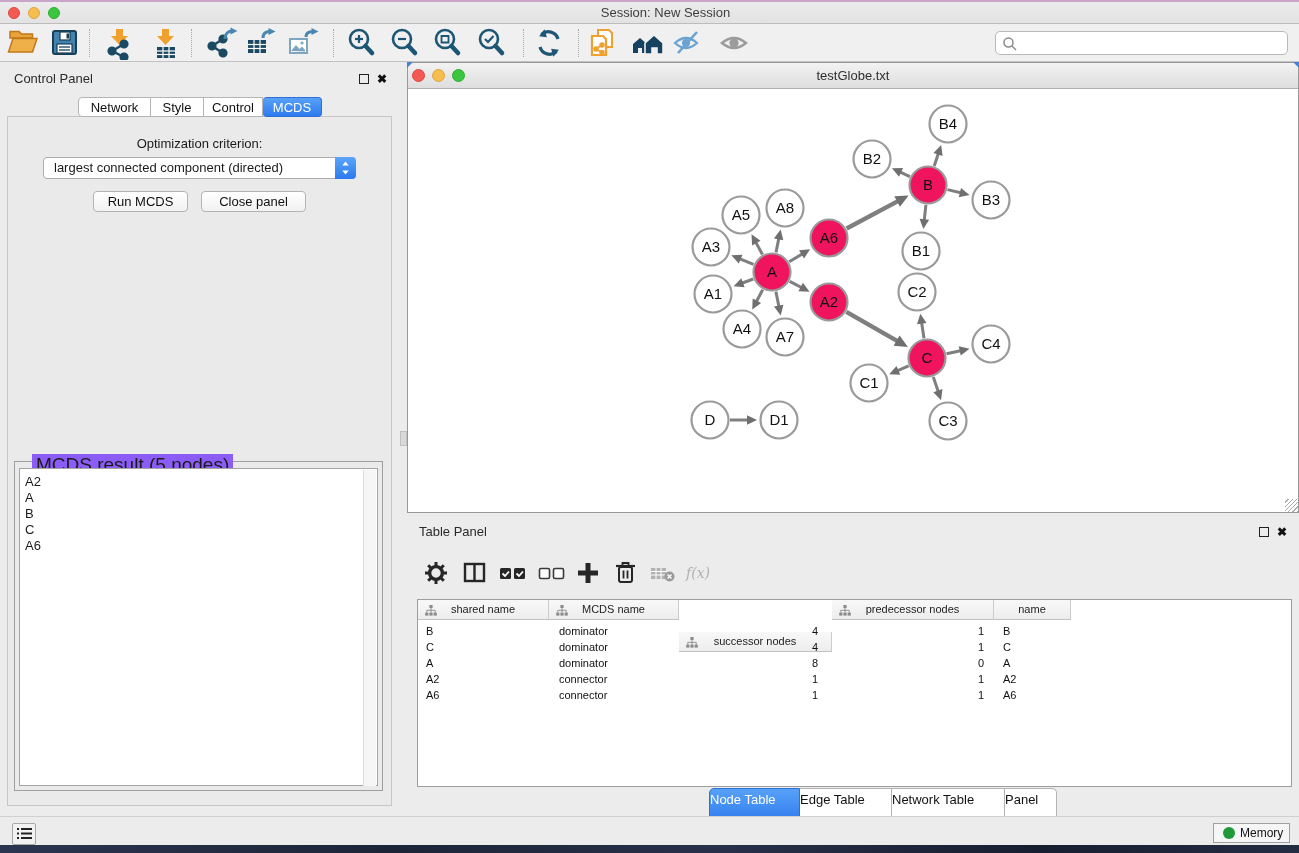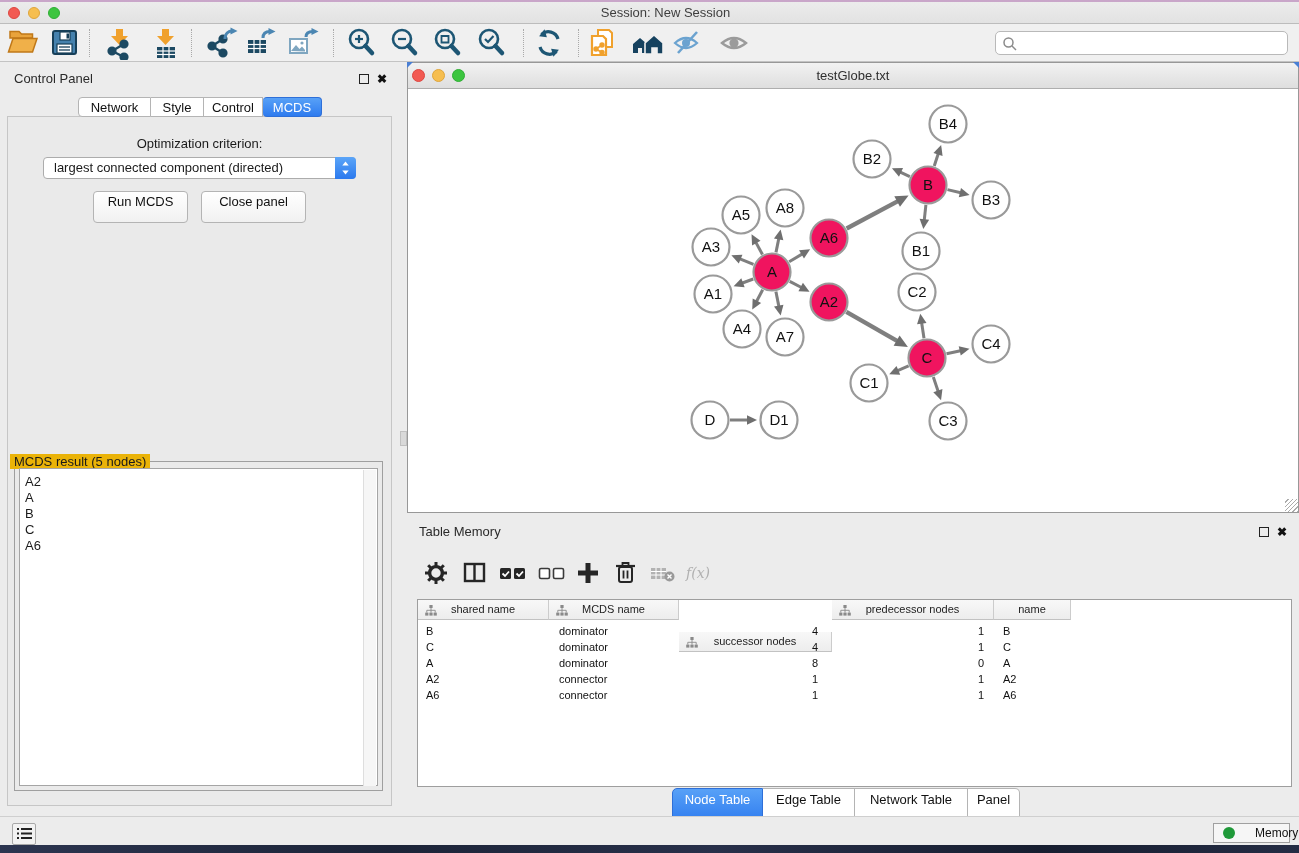--- a/index.html
+++ b/index.html
@@ -24,25 +24,25 @@
   #cp-float { left:359px; top:74px; }
   #cp-close { left:377px; top:72px; }
   #cp-pane { left:7px; top:116px; width:385px; height:690px; background:#eaeaea; border:1px solid #c6c6c6; }
   .seg { position:absolute; top:97px; height:20px; line-height:20px; text-align:center; font-size:13px; background:#fff; border:1px solid #b4b4b4; border-left:none; color:#111; }
   .seg.first { border-left:1px solid #b4b4b4; border-radius:4px 0 0 4px; }
   .seg.last { border-radius:0 4px 4px 0; }
   .seg.sel { background:linear-gradient(#58a1f7,#2e7bef); color:#fff; border-color:#2e6fd8; border-radius:4px; }
   #opt-label { left:0; top:136px; width:399px; text-align:center; font-size:13px; }
   #opt-select { left:43px; top:157px; width:313px; height:22px; background:#fff; border:1px solid #acacac; border-radius:4px; font-size:13px; line-height:20px; padding-left:10px; }
   #opt-stepper { position:absolute; right:-1px; top:-1px; width:21px; height:22px; border-radius:0 4px 4px 0; background:linear-gradient(#5ba5f8,#2b79ee); }
-  .btn { position:absolute; top:191px; height:32px; background:linear-gradient(#ffffff,#f1f1f1); border:1px solid #b4b4b4; border-radius:4px; font-size:13px; text-align:center; line-height:19px; color:#111; }
+  .btn { position:absolute; top:191px; height:21px; background:linear-gradient(#ffffff,#f1f1f1); border:1px solid #b4b4b4; border-radius:4px; font-size:13px; text-align:center; line-height:19px; color:#111; }
   #btn-run { left:93px; width:95px; }
   #btn-close { left:201px; width:105px; }
   #result-group { left:14px; top:461px; width:369px; height:330px; border:1px solid #9f9f9f; }
-  #result-title { left:10px; top:454px; background:#eab308; padding:0 4px; font-size:13px; }
+  #result-title { left:32px; top:454px; background:#8b5cf6; padding:0 4px; font-size:19px; }
   #result-list { left:19px; top:468px; width:359px; height:318px; background:#fff; border:1px solid #a5a5a5; font-size:13px; }
   #result-items { padding-top:5px; }
   #result-scroll { position:absolute; right:1px; top:1px; width:13px; height:316px; background:#f6f6f6; border-left:1px solid #dedede; }
   .result-item { padding-left:5px; height:16px; line-height:16px; }
   #split-handle { left:400px; top:431px; width:7px; height:15px; background:#d9d9d9; border:1px solid #c0c0c0; }
   #net-win { left:407px; top:62px; width:892px; height:451px; border:1px solid #989898; background:#fff; }
   #net-titlebar { position:absolute; left:0; top:0; width:100%; height:26px; background:linear-gradient(#f2f2f2,#dedede); border-bottom:1px solid #aeaeae; }
   #net-titlebar .t-red { left:4px; top:6px; width:13px; height:13px; background:#f25a52; border:1px solid #dd4741; }
   #net-titlebar .t-yellow { left:24px; top:6px; width:13px; height:13px; background:#f6be4f; border:1px solid #dfa53b; }
   #net-titlebar .t-green { left:44px; top:6px; width:13px; height:13px; background:#3cc53f; border:1px solid #2fae35; }
@@ -55,29 +55,29 @@
   #bc-tr { right:-1px; top:-1px; border-width:0 6px 6px 0; border-color:transparent #4a7fd4 transparent transparent; }
   #tp-title { left:419px; top:524px; font-size:13px; color:#2a2a2a; }
   #tp-float { left:1259px; top:527px; }
   #tp-close { left:1277px; top:525px; }
   .tp-icon { position:absolute; top:558px; width:30px; height:30px; }
   #tbl { left:417px; top:599px; width:875px; height:188px; background:#fff; border:1px solid #9e9e9e; }
   .th-cell { position:absolute; top:0; height:20px; background:linear-gradient(#f8f8f8,#ededed); border-bottom:1px solid #c2c2c2; border-right:1px solid #cccccc; font-size:11px; color:#222; }
   .th-label { position:absolute; width:100%; text-align:center; line-height:19px; }
   .th-tree { position:absolute; left:7px; top:5px; }
   .td-cell { position:absolute; height:16px; line-height:16px; font-size:11px; color:#111; white-space:nowrap; }
-  .btab { position:absolute; top:788px; height:36px; line-height:22px; font-size:13px; text-align:center; background:#fff; border:1px solid #b4b4b4; border-left:none; color:#111; }
+  .btab { position:absolute; top:788px; height:36px; line-height:22px; font-size:13px; text-align:left; background:#fff; border:1px solid #b4b4b4; border-left:none; color:#111;margin-left:37px; }
   .btab.first { border-left:1px solid #b4b4b4; border-radius:5px 0 0 5px; }
   .btab.last { border-radius:0 5px 5px 0; }
   .btab.sel { background:linear-gradient(#58a1f7,#2e7bef); color:#fff; border-color:#2e6fd8; }
   #statusbar { left:0; top:816px; width:1299px; height:29px; background:#ececec; border-top:1px solid #cfcfcf; }
   #list-btn { position:absolute; left:12px; top:6px; width:24px; height:22px; background:#f2f2f2; border:1px solid #a8a8a8; border-radius:2px; }
   #memory-btn { position:absolute; left:1213px; top:6px; width:77px; height:20px; background:#f6f6f6; border:1px solid #a0a0a0; font-size:12px; color:#111; line-height:18px; }
   #memory-dot { position:absolute; left:9px; top:3px; width:12px; height:12px; border-radius:50%; background:#1f9939; }
-  #memory-label { position:absolute; left:41px; }
+  #memory-label { position:absolute; left:26px; }
   #desktop-bottom { left:0; top:845px; width:1299px; height:8px;
     background:linear-gradient(90deg,#2c3550 0%,#1c2438 30%,#28304a 55%,#171e30 80%,#242c44 100%); }
 </style>
 </head>
 <body>
 
 <div class="abs" id="desktop-top"></div>
 
 <div class="abs" id="titlebar">
   <div class="tl t-red"></div>
@@ -377,21 +377,21 @@
           <circle cx="371" cy="330" r="18.5" fill="#ffffff" stroke="#9a9a9a" stroke-width="2.2"></circle>
           <text x="371" y="335" text-anchor="middle" font-size="15" fill="#111">D1</text>
         </g>
       </svg>
   </div>
   <div id="net-grip"></div>
   <div class="blue-corner" id="bc-tl"></div>
   <div class="blue-corner" id="bc-tr"></div>
 </div>
 
-<div class="abs" id="tp-title">Table Memory</div>
+<div class="abs" id="tp-title">Table Panel</div>
 <div class="abs panel-float" id="tp-float"></div>
 <div class="abs panel-close" id="tp-close">✖</div>
 
 <svg class="tp-icon" style="left:421px" viewBox="0 0 30 30">
   <g stroke="#262626" stroke-width="3">
     <line x1="15" y1="4" x2="15" y2="8"></line>
       <line x1="15" y1="22" x2="15" y2="26"></line>
     <line x1="4" y1="15" x2="8" y2="15"></line>
       <line x1="22" y1="15" x2="26" y2="15"></line>
     <line x1="7.2" y1="7.2" x2="10" y2="10"></line>

